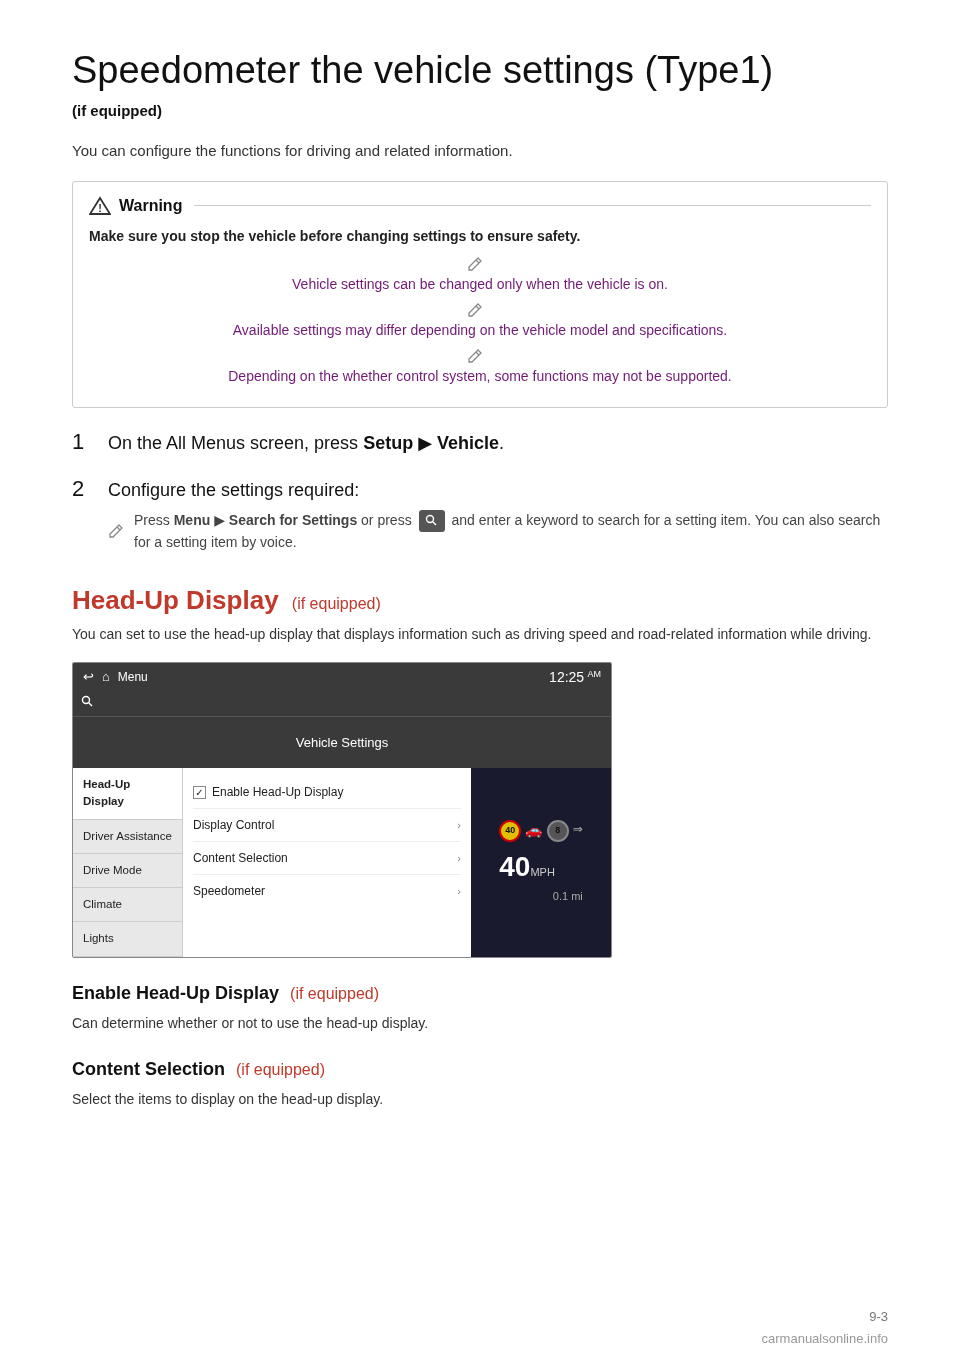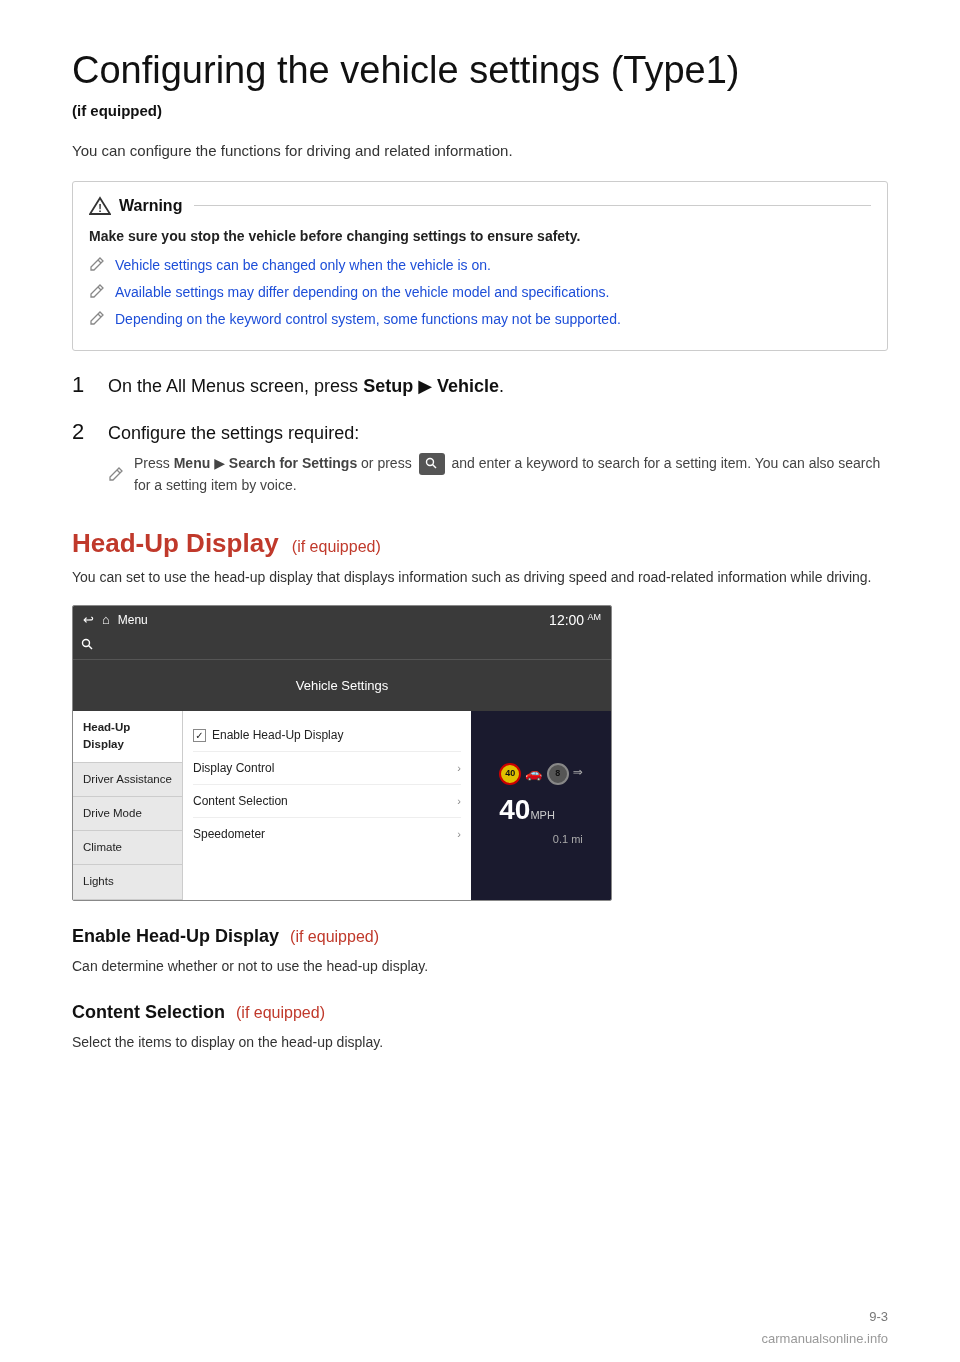--- a/index.html
+++ b/index.html
@@ -69,24 +69,25 @@
     }
 
     .warning-bold {
       font-weight: 700;
       font-size: 14px;
       margin-bottom: 8px;
     }
 
     .note-item {
       display: flex;
-      align-items: flex-start;
+      align-items: center;
       margin-bottom: 6px;
       font-size: 14px;
-      color: #1d4ed8;
+      color: #701a75;
+      flex-direction: column;
     }
 
     .note-icon {
       width: 18px;
       height: 18px;
       margin-right: 8px;
       flex-shrink: 0;
       margin-top: 1px;
     }
 
@@ -368,21 +369,21 @@
       position: fixed;
       bottom: 14px;
       right: 72px;
       font-size: 13px;
       color: #999;
     }
   </style>
 </head>
 <body>
 
-<h1 class="page-title">Configuring the vehicle settings (Type1)</h1>
+<h1 class="page-title">Speedometer the vehicle settings (Type1)</h1>
 <div class="subtitle">(if equipped)</div>
 
 <p class="intro-text">You can configure the functions for driving and related information.</p>
 
 <div class="warning-box">
   <div class="warning-header">
     <span class="warning-triangle">
       <svg width="22" height="20" viewBox="0 0 22 20">
         <polygon points="11,2 21,18 1,18" fill="none" stroke="#333" stroke-width="1.8"></polygon>
         <text x="11" y="16" text-anchor="middle" font-size="11" fill="#333" font-weight="700">!</text>
@@ -409,21 +410,21 @@
     </span>
     <span>Available settings may differ depending on the vehicle model and specifications.</span>
   </div>
   <div class="note-item">
     <span class="note-icon">
       <svg width="16" height="16" viewBox="0 0 16 16">
         <path d="M11 2 L14 5 L5 14 L2 14 L2 11 Z" fill="none" stroke="#888" stroke-width="1.3"></path>
         <line x1="9" y1="4" x2="12" y2="7" stroke="#888" stroke-width="1.3"></line>
       </svg>
     </span>
-    <span>Depending on the keyword control system, some functions may not be supported.</span>
+    <span>Depending on the whether control system, some functions may not be supported.</span>
   </div>
 </div>
 
 <div class="step-container">
   <div class="step-row">
     <span class="step-num">1</span>
     <span class="step-text">
       On the All Menus screen, press <strong>Setup</strong> ▶ <strong>Vehicle</strong>.
     </span>
   </div>
@@ -463,21 +464,21 @@
 
   <div class="ui-mockup">
 
     <div class="ui-topbar">
       <div class="ui-topbar-left">
         <span style="color:#fff;font-size:13px;">↩</span>
         <span style="color:#fff;font-size:13px;">⌂</span>
         <span style="color:#fff;font-size:12px;">Menu</span>
       </div>
       <div style="color:#fff;">
-        <span class="ui-time">12:00</span>
+        <span class="ui-time">12:25</span>
         <span class="ui-time-am">AM</span>
       </div>
     </div>
 
     <div class="ui-search-row">
       <span class="ui-search-icon">
         <svg width="13" height="13" viewBox="0 0 13 13">
           <circle cx="5" cy="5" r="3.5" fill="none" stroke="#fff" stroke-width="1.4"></circle>
           <line x1="7.5" y1="7.5" x2="11" y2="11" stroke="#fff" stroke-width="1.4"></line>
         </svg>

